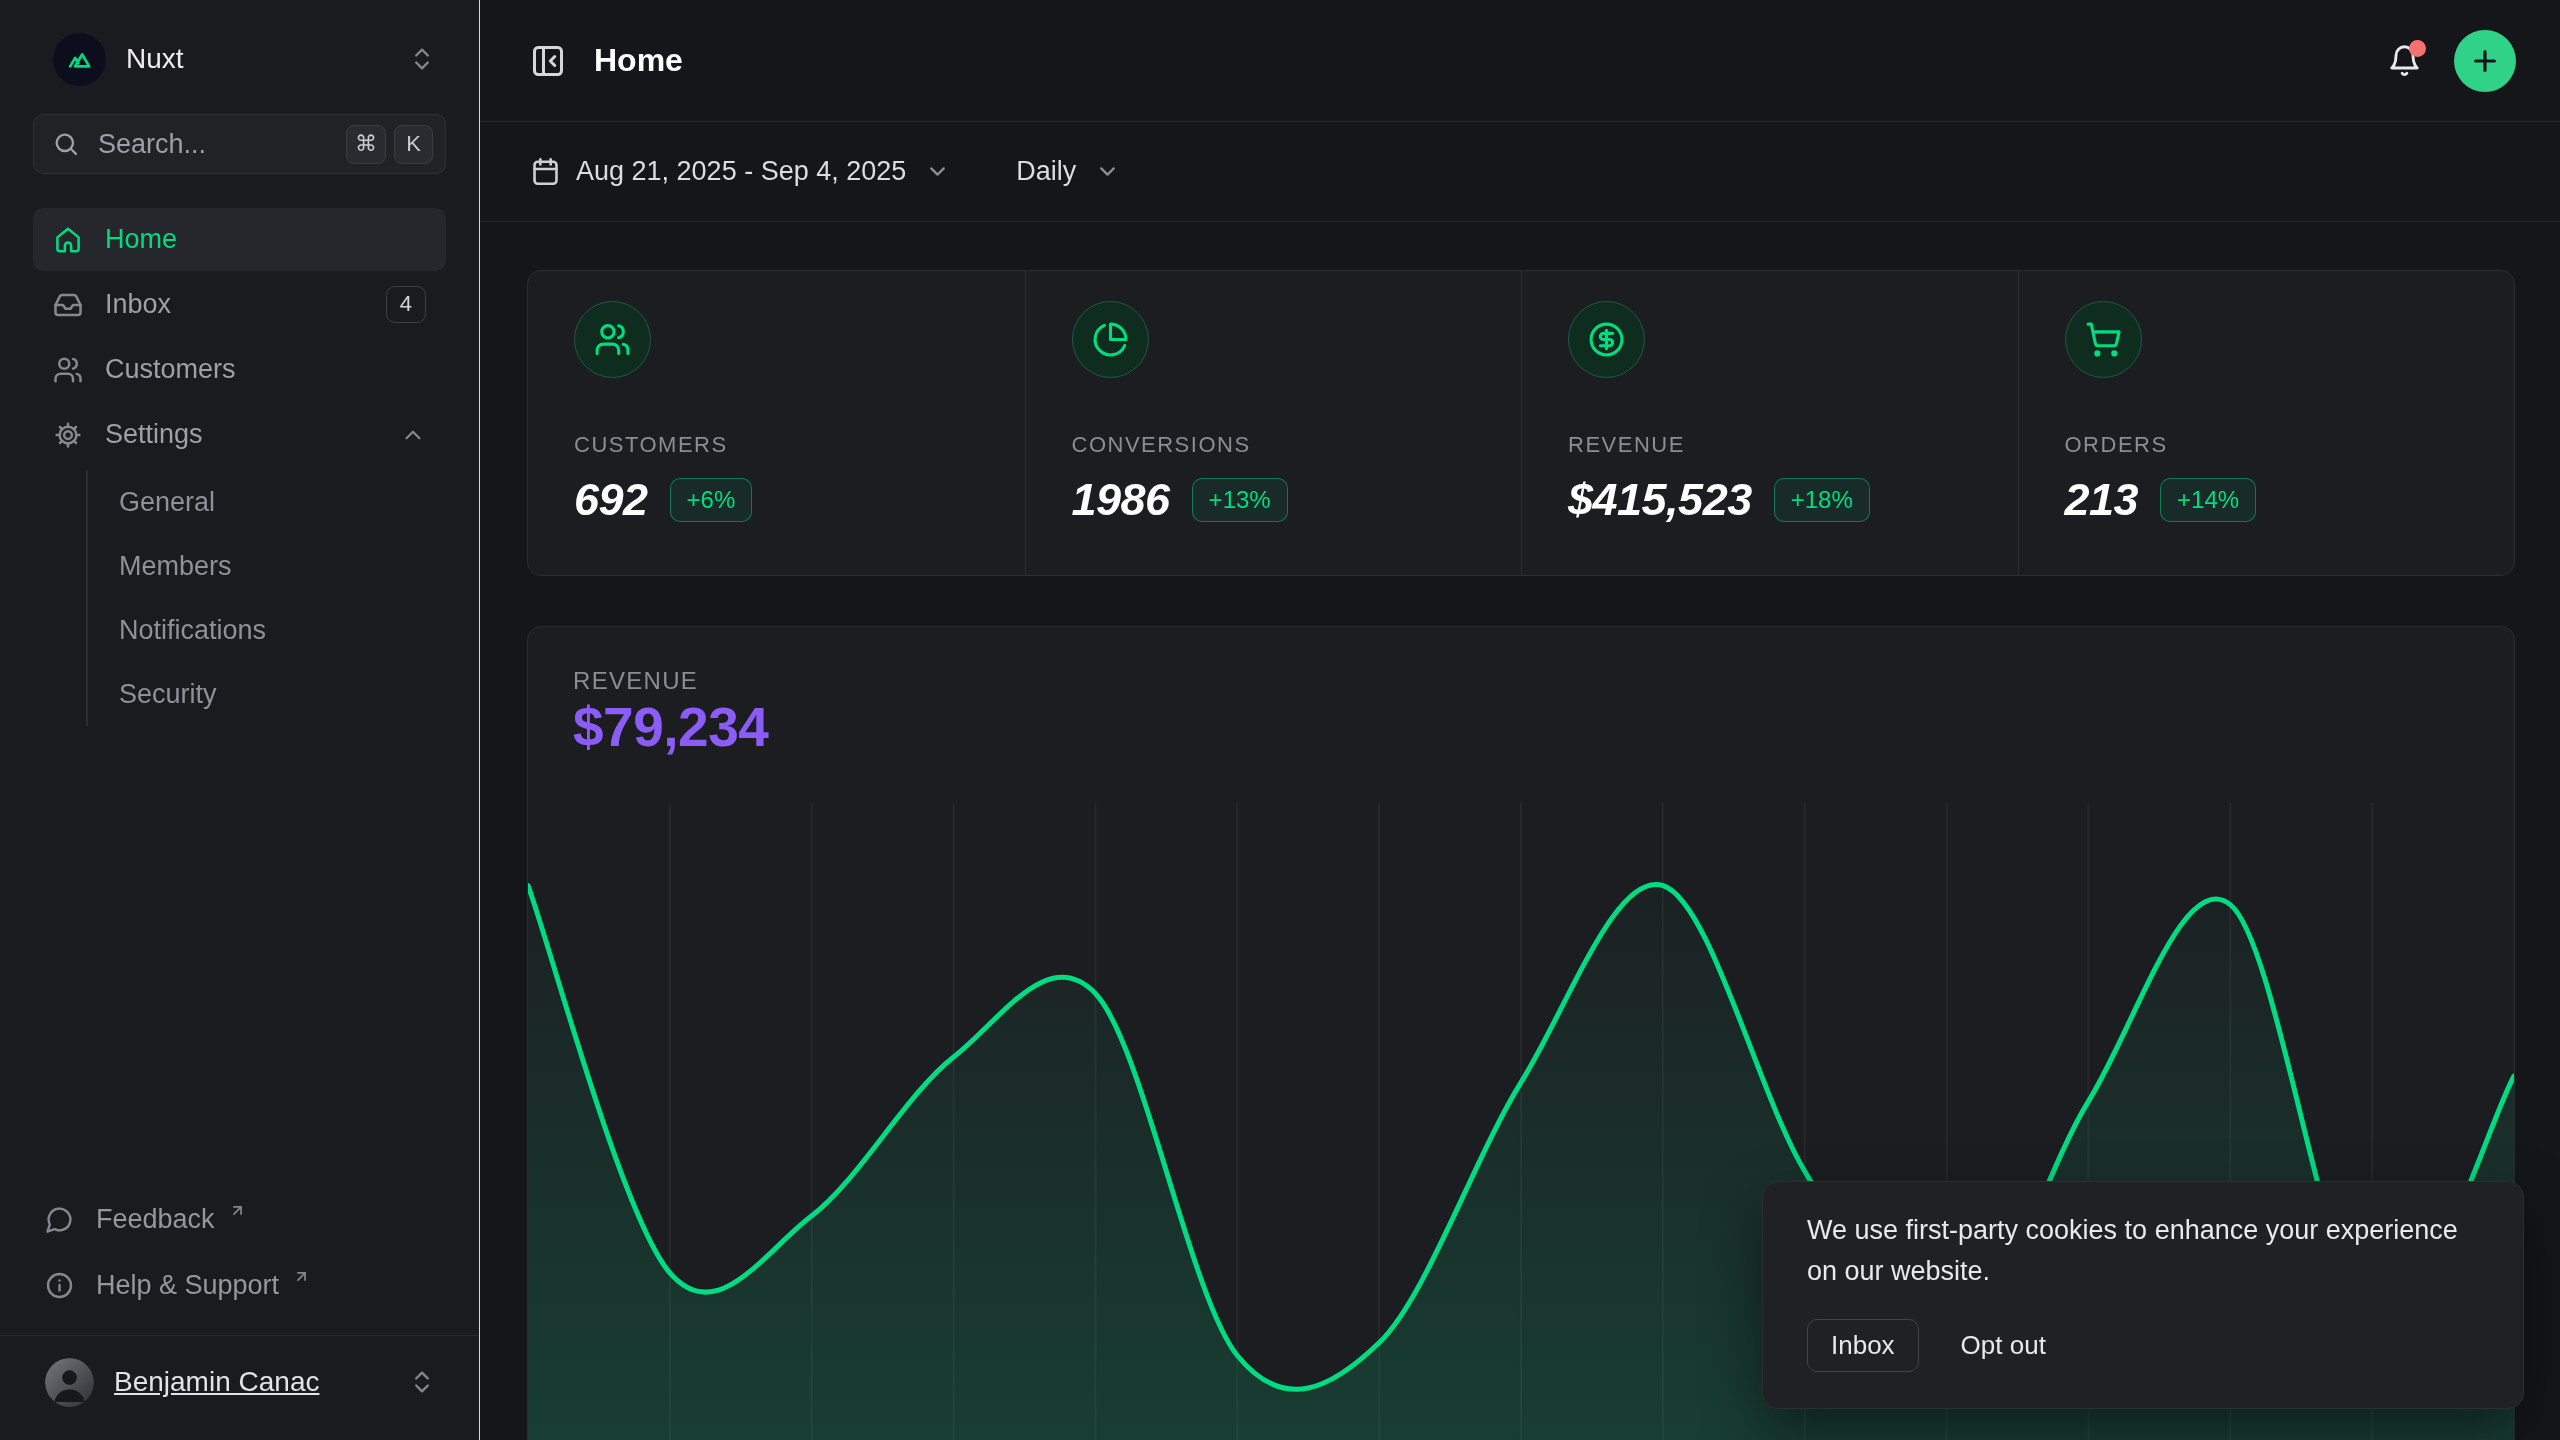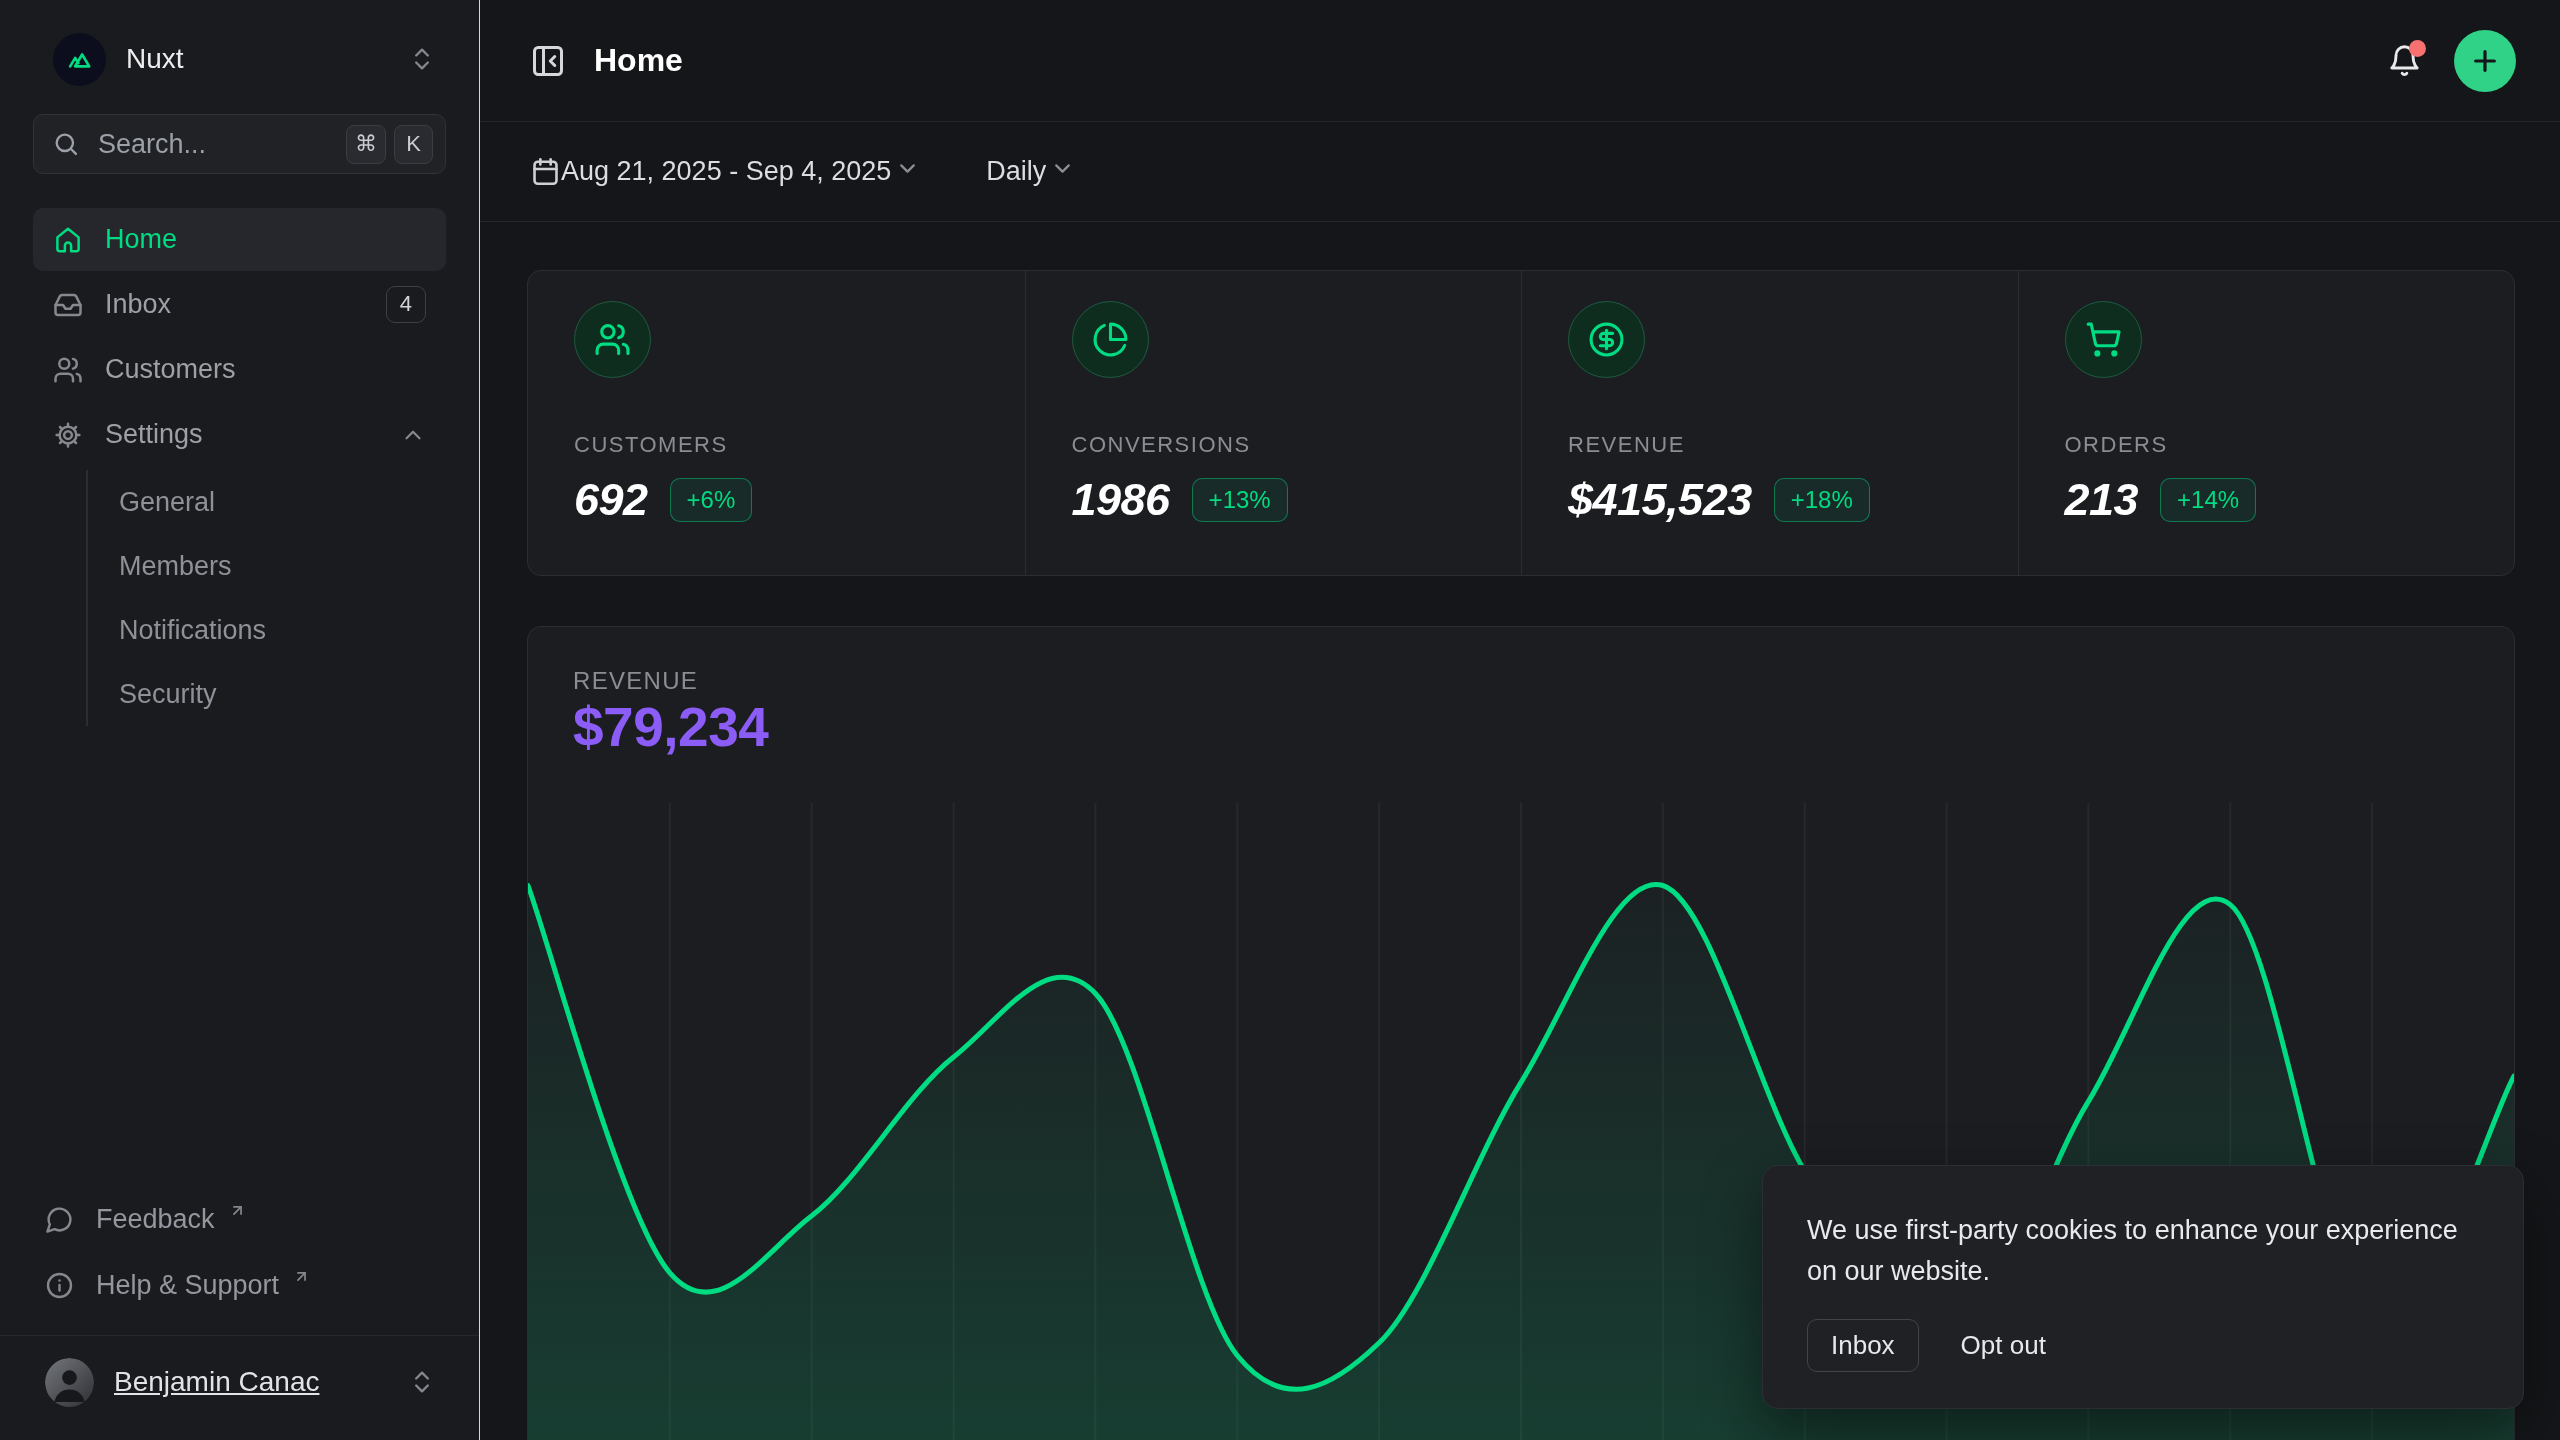--- a/index.html
+++ b/index.html
@@ -61,21 +61,21 @@
   .tb-right { margin-left:auto; display:flex; align-items:center; gap:32px; }
   .bell-btn { position:relative; }
   .bell-btn svg { width:35px; height:35px; color:#e8e9eb; }
   .notif-dot { position:absolute; top:-3px; right:-4px; width:17px; height:17px;
     border-radius:50%; background:#f87171; }
   .add-btn { width:62px; height:62px; border-radius:50%; background:#2fd286; border:none;
     display:grid; place-items:center; cursor:pointer; }
   .add-btn svg { width:32px; height:32px; color:#14161a; }
   .toolbar { height:100px; min-height:100px; border-bottom:1px solid #26272b;
     display:flex; align-items:center; gap:66px; padding:0 50px; }
-  .tool-btn { display:flex; gap:0; background:none; border:none;
+  .tool-btn { display:flex; align-items:center; gap:15px; background:none; border:none;
     color:#dcdde0; font-size:27px; cursor:pointer; font-family:inherit; }
   .tool-btn svg.cal { width:31px; height:31px; color:#cfd0d4; }
   .tool-btn svg.chev { width:25px; height:25px; color:#8b8e94; margin-left:4px; }
 
   .content { padding:48px 45px 0 47px; flex:1; }
   .stats-card { background:#1c1d21; border:1px solid #2c2d32; border-radius:14px; height:306px;
     display:grid; grid-template-columns:repeat(4,1fr); overflow:hidden; }
   .stat { padding:30px 46px; }
   .stat + .stat { border-left:1px solid #2c2d32; }
   .stat-icon { width:77px; height:77px; border-radius:50%; background:#0e2d1f;
@@ -90,21 +90,21 @@
   .revenue-card { margin-top:50px; background:#1c1d21; border:1px solid #2c2d32;
     border-radius:14px; height:940px; overflow:hidden; }
   .rev-head { padding:40px 45px 0; }
   .rev-label { font-size:24px; color:#8a8d93; letter-spacing:1.3px; font-weight:500; }
   .rev-value { margin-top:0; font-size:55px; font-weight:700; color:#8b5cf6; letter-spacing:-0.5px; }
   .chart-wrap { margin-top:44px; }
   .chart { display:block; width:100%; height:680px; }
 
   
   .cookie-banner { position:fixed; right:36px; bottom:31px; width:762px; background:#202125;
-    border:1px solid #2d2e33; border-radius:16px; padding:44px 44px 36px;
+    border:1px solid #2d2e33; border-radius:16px; padding:28px 44px 36px;
     box-shadow:0 24px 60px rgba(0,0,0,0.45); z-index:10; }
   .cookie-text { font-size:27px; line-height:1.5; color:#e8e9eb; }
   .cookie-actions { margin-top:28px; display:flex; align-items:center; gap:42px; }
   .accept-btn { border:1px solid #43444a; border-radius:10px; padding:10px 23px; font-size:26px;
     color:#e8e9eb; background:transparent; cursor:pointer; font-family:inherit; }
   .optout-btn { font-size:26px; color:#e8e9eb; background:none; border:none; cursor:pointer;
     font-family:inherit; }
 
   svg { flex:none; }
 </style>

